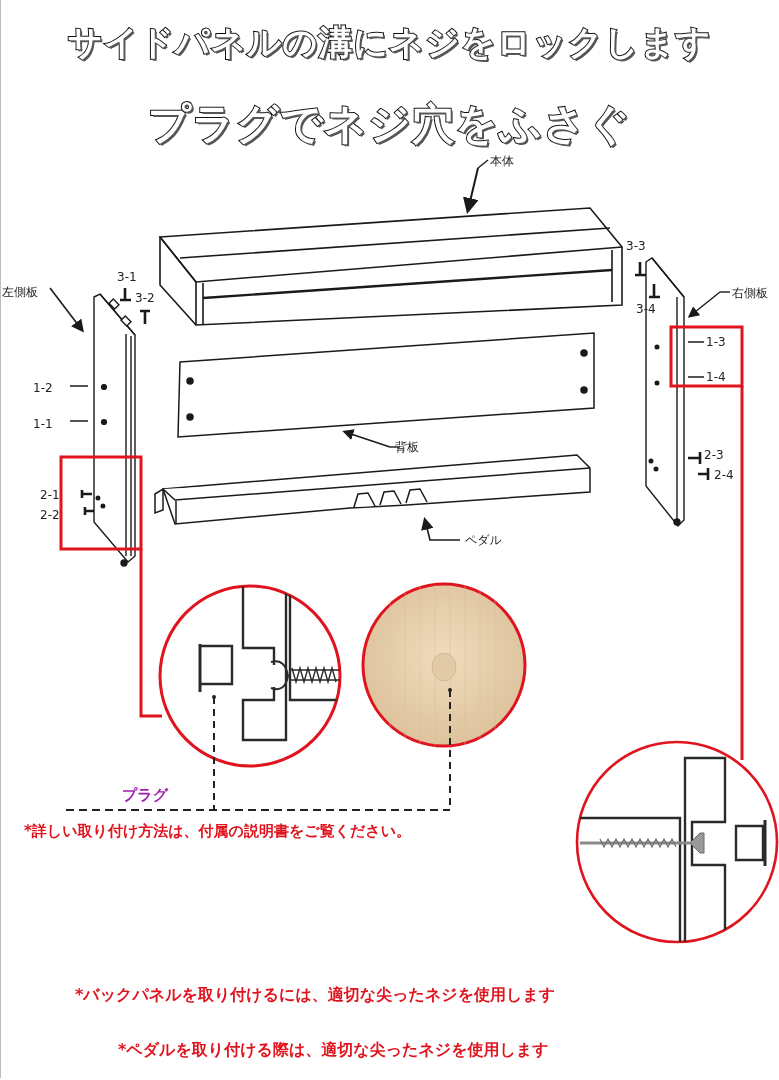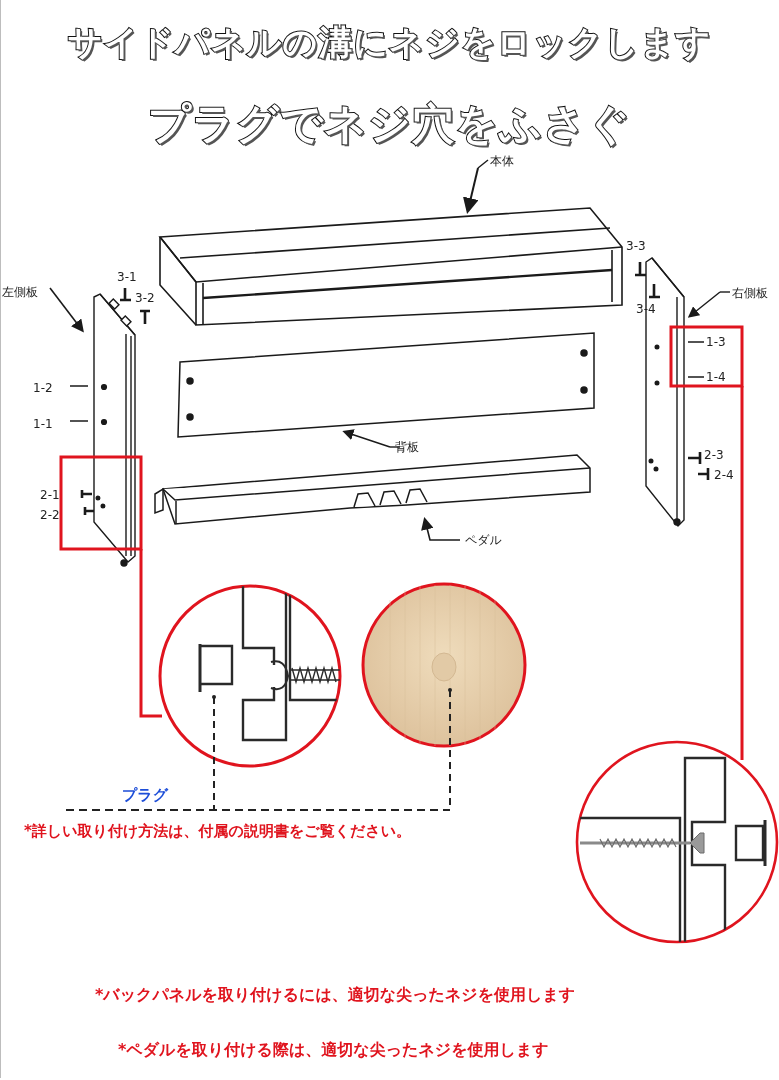--- a/index.html
+++ b/index.html
@@ -8,23 +8,23 @@
   .frame { position: absolute; left: 0; top: 0; width: 777px; height: 1078px; border-left: 1px solid #bdbdbd; }
   .headline { position: absolute; left: 0; width: 779px; text-align: center; font-weight: bold;
               color: #ffffff; -webkit-text-stroke: 2px #111; paint-order: stroke fill;
               text-shadow: 2px 2px 0 #555; letter-spacing: 1px; }
   #h1 { top: 20px; font-size: 34px; }
   #h2 { top: 96px; font-size: 42px; }
   svg#diagram { position: absolute; left: 0; top: 0; }
   .lbl { font-family: "DejaVu Sans", sans-serif; font-size: 12px; fill: #222; }
   .red-note { position: absolute; color: #e0141e; font-weight: bold; font-size: 16px; white-space: nowrap; }
   #note1 { left: 24px; top: 822px; font-size: 15px; text-align: center; }
-  #note2 { left: 75px; top: 985px; margin-left: 20px; }
+  #note2 { left: 75px; top: 985px; }
   #note3 { left: 118px; top: 1040px; }
-  #plug-label { position: absolute; left: 122px; top: 786px; font-weight: bold; font-size: 15px; color: #1d4ed8; }
+  #plug-label { position: absolute; left: 122px; top: 786px; font-weight: bold; font-size: 15px; color: #a21caf; }
 </style>
 </head>
 <body>
 
 <div class="frame"></div>
 
 <div id="h1" class="headline">サイドパネルの溝にネジをロックします</div>
 <div id="h2" class="headline">プラグでネジ穴をふさぐ</div>
 
 <svg id="diagram" width="779" height="1080" viewBox="0 0 779 1080" xmlns="http://www.w3.org/2000/svg">

